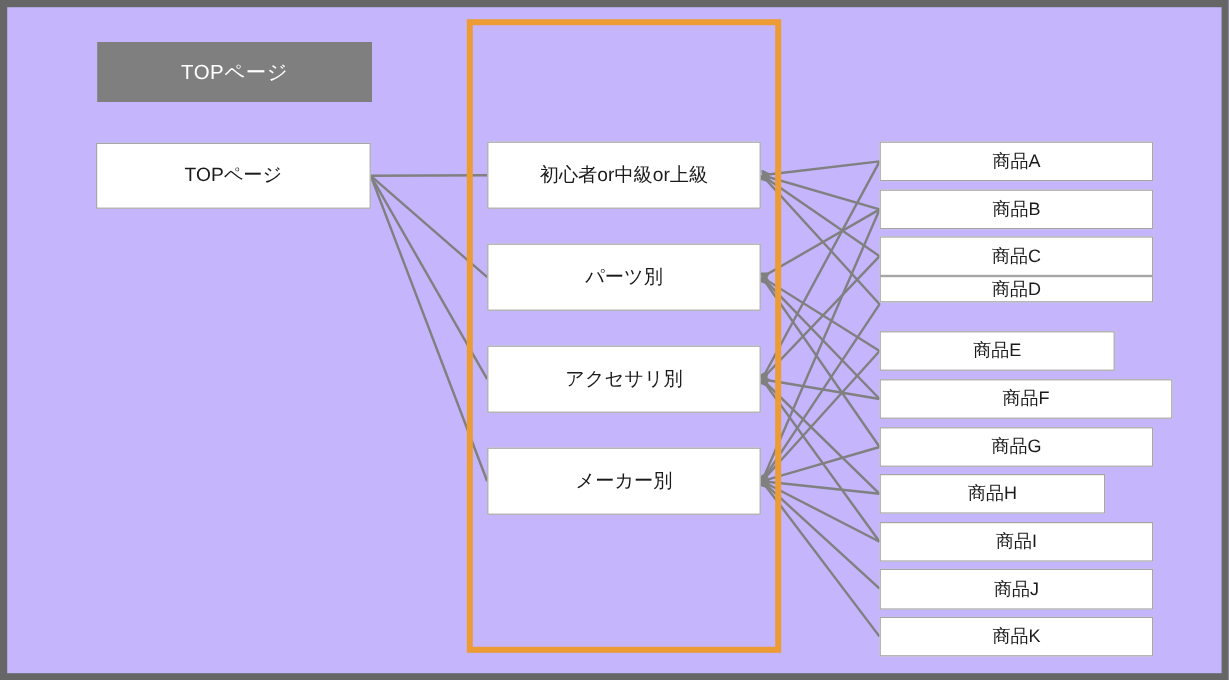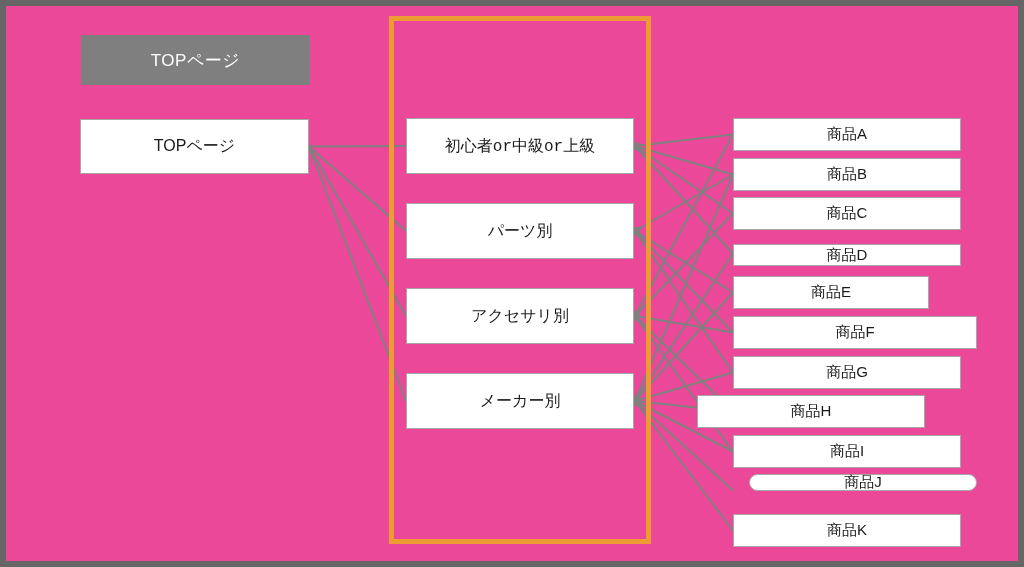--- a/index.html
+++ b/index.html
@@ -4,21 +4,21 @@
 <style>
   html, body {
     margin: 0;
     padding: 0;
     background: #ffffff;
   }
   #page {
     position: relative;
     width: 1024px;
     height: 567px;
-    background: #ec4899;
+    background: #c4b5fd;
     box-sizing: border-box;
     border: 6px solid #666666;
     overflow: hidden;
     font-family: "Liberation Sans", "DejaVu Sans", sans-serif;
   }
   .canvas {
     position: absolute;
     inset: 0;
   }
   svg.wires {
@@ -54,21 +54,20 @@
     border: 1px solid #A6A6A6;
     color: #1a1a1a;
     display: flex;
     align-items: center;
     justify-content: center;
     font-size: 16px;
     white-space: nowrap;
   }
   .node.cat {
     font-size: 16px;
-    font-family: Liberation Mono, monospace;
   }
   .node.product {
     font-size: 15px;
   }
   .node.top-node {
     font-size: 16px;
   }
 </style>
 </head>
 <body>
@@ -139,39 +138,39 @@
     <div id="prod-nodes">
         <div class="node product" style="left: 727px; top: 112px; width: 228px; height: 33px;">
           <span>商品A</span>
         </div>
         <div class="node product" style="left: 727px; top: 152px; width: 228px; height: 33px;">
           <span>商品B</span>
         </div>
         <div class="node product" style="left: 727px; top: 191px; width: 228px; height: 33px;">
           <span>商品C</span>
         </div>
-        <div class="node product" style="left: 727px; top: 238px; width: 228px; height: 22px;">
+        <div class="node product" style="left: 727px; top: 224px; width: 228px; height: 22px;">
           <span>商品D</span>
         </div>
         <div class="node product" style="left: 727px; top: 270px; width: 196px; height: 33px;">
           <span>商品E</span>
         </div>
         <div class="node product" style="left: 727px; top: 310px; width: 244px; height: 33px;">
           <span>商品F</span>
         </div>
         <div class="node product" style="left: 727px; top: 350px; width: 228px; height: 33px;">
           <span>商品G</span>
         </div>
-        <div class="node product" style="left: 691px; top: 389px; width: 228px; height: 33px;">
+        <div class="node product" style="left: 727px; top: 389px; width: 188px; height: 33px;">
           <span>商品H</span>
         </div>
         <div class="node product" style="left: 727px; top: 429px; width: 228px; height: 33px;">
           <span>商品I</span>
         </div>
-        <div class="node product" style="left: 743px; top: 468px; width: 228px; height: 17px; border-radius: 12px;">
+        <div class="node product" style="left: 727px; top: 468px; width: 228px; height: 34px;">
           <span>商品J</span>
         </div>
         <div class="node product" style="left: 727px; top: 508px; width: 228px; height: 33px;">
           <span>商品K</span>
         </div>
       </div>
 
   </div>
 </div>
 

